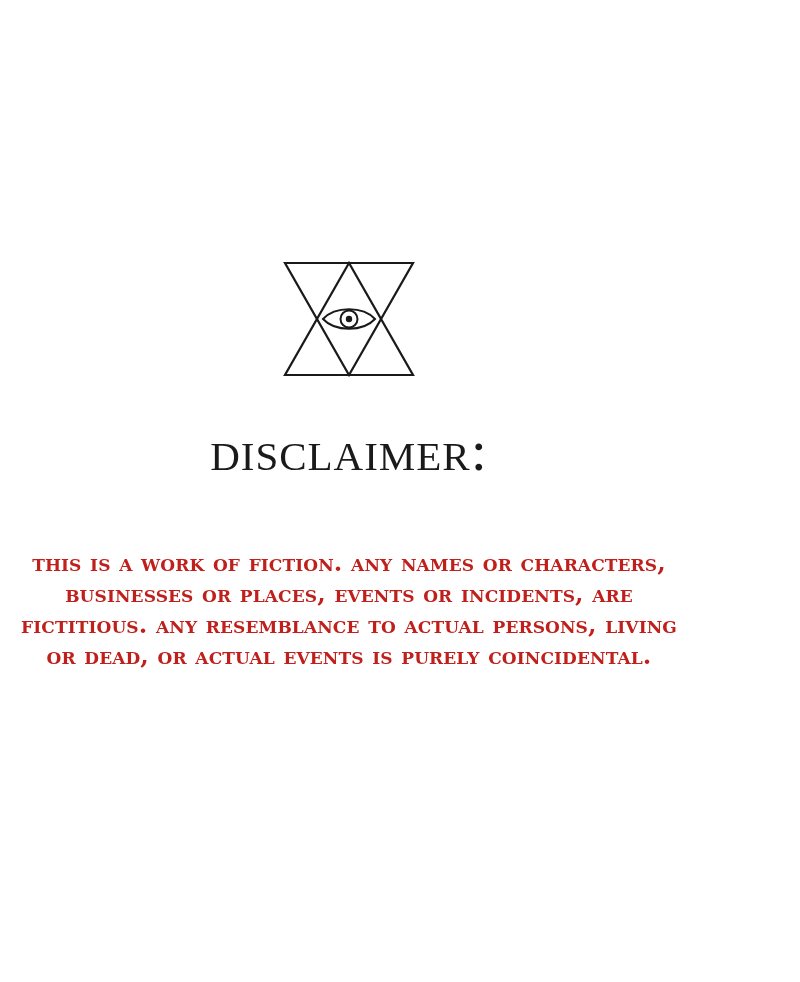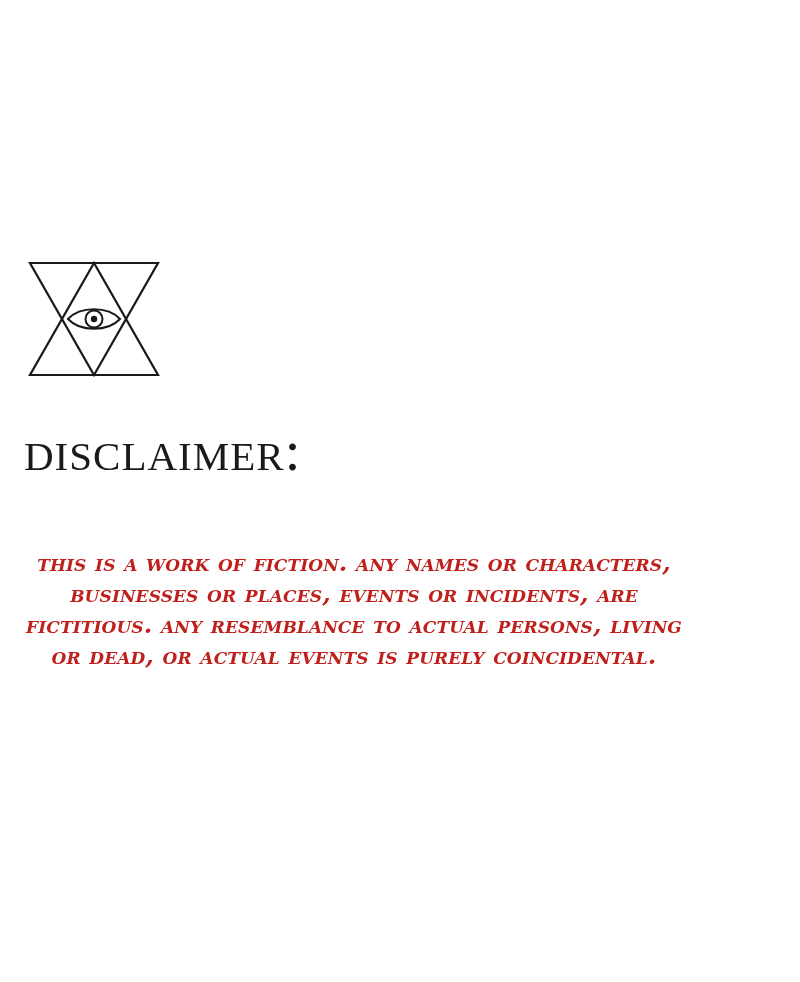--- a/index.html
+++ b/index.html
@@ -13,22 +13,21 @@
     font-family: "Liberation Serif", serif;
     overflow: hidden;
   }
   .page {
     position: relative;
     width: 698px;
     height: 982px;
     box-sizing: border-box;
     display: flex;
     flex-direction: column;
-    align-items: flex-start;
-    padding-left: 24px;
+    align-items: center;
   }
   .emblem {
     margin-top: 258px;
     width: 140px;
     height: 122px;
     display: block;
   }
   .title {
     margin-top: 42px;
     font-family: "Liberation Serif", serif;
@@ -49,21 +48,20 @@
     font-family: "DejaVu Serif", serif;
     font-size: 24.5px;
     line-height: 1.26;
     font-variant: small-caps;
     text-transform: lowercase;
     font-weight: 700;
     letter-spacing: 0.1px;
   }
   .body-text p {
     margin: 0;
-    font-style: italic;
   }
   .body-text p + p {
     margin-top: 28px;
   }
 </style>
 </head>
 <body>
 
 <div class="page">
 

